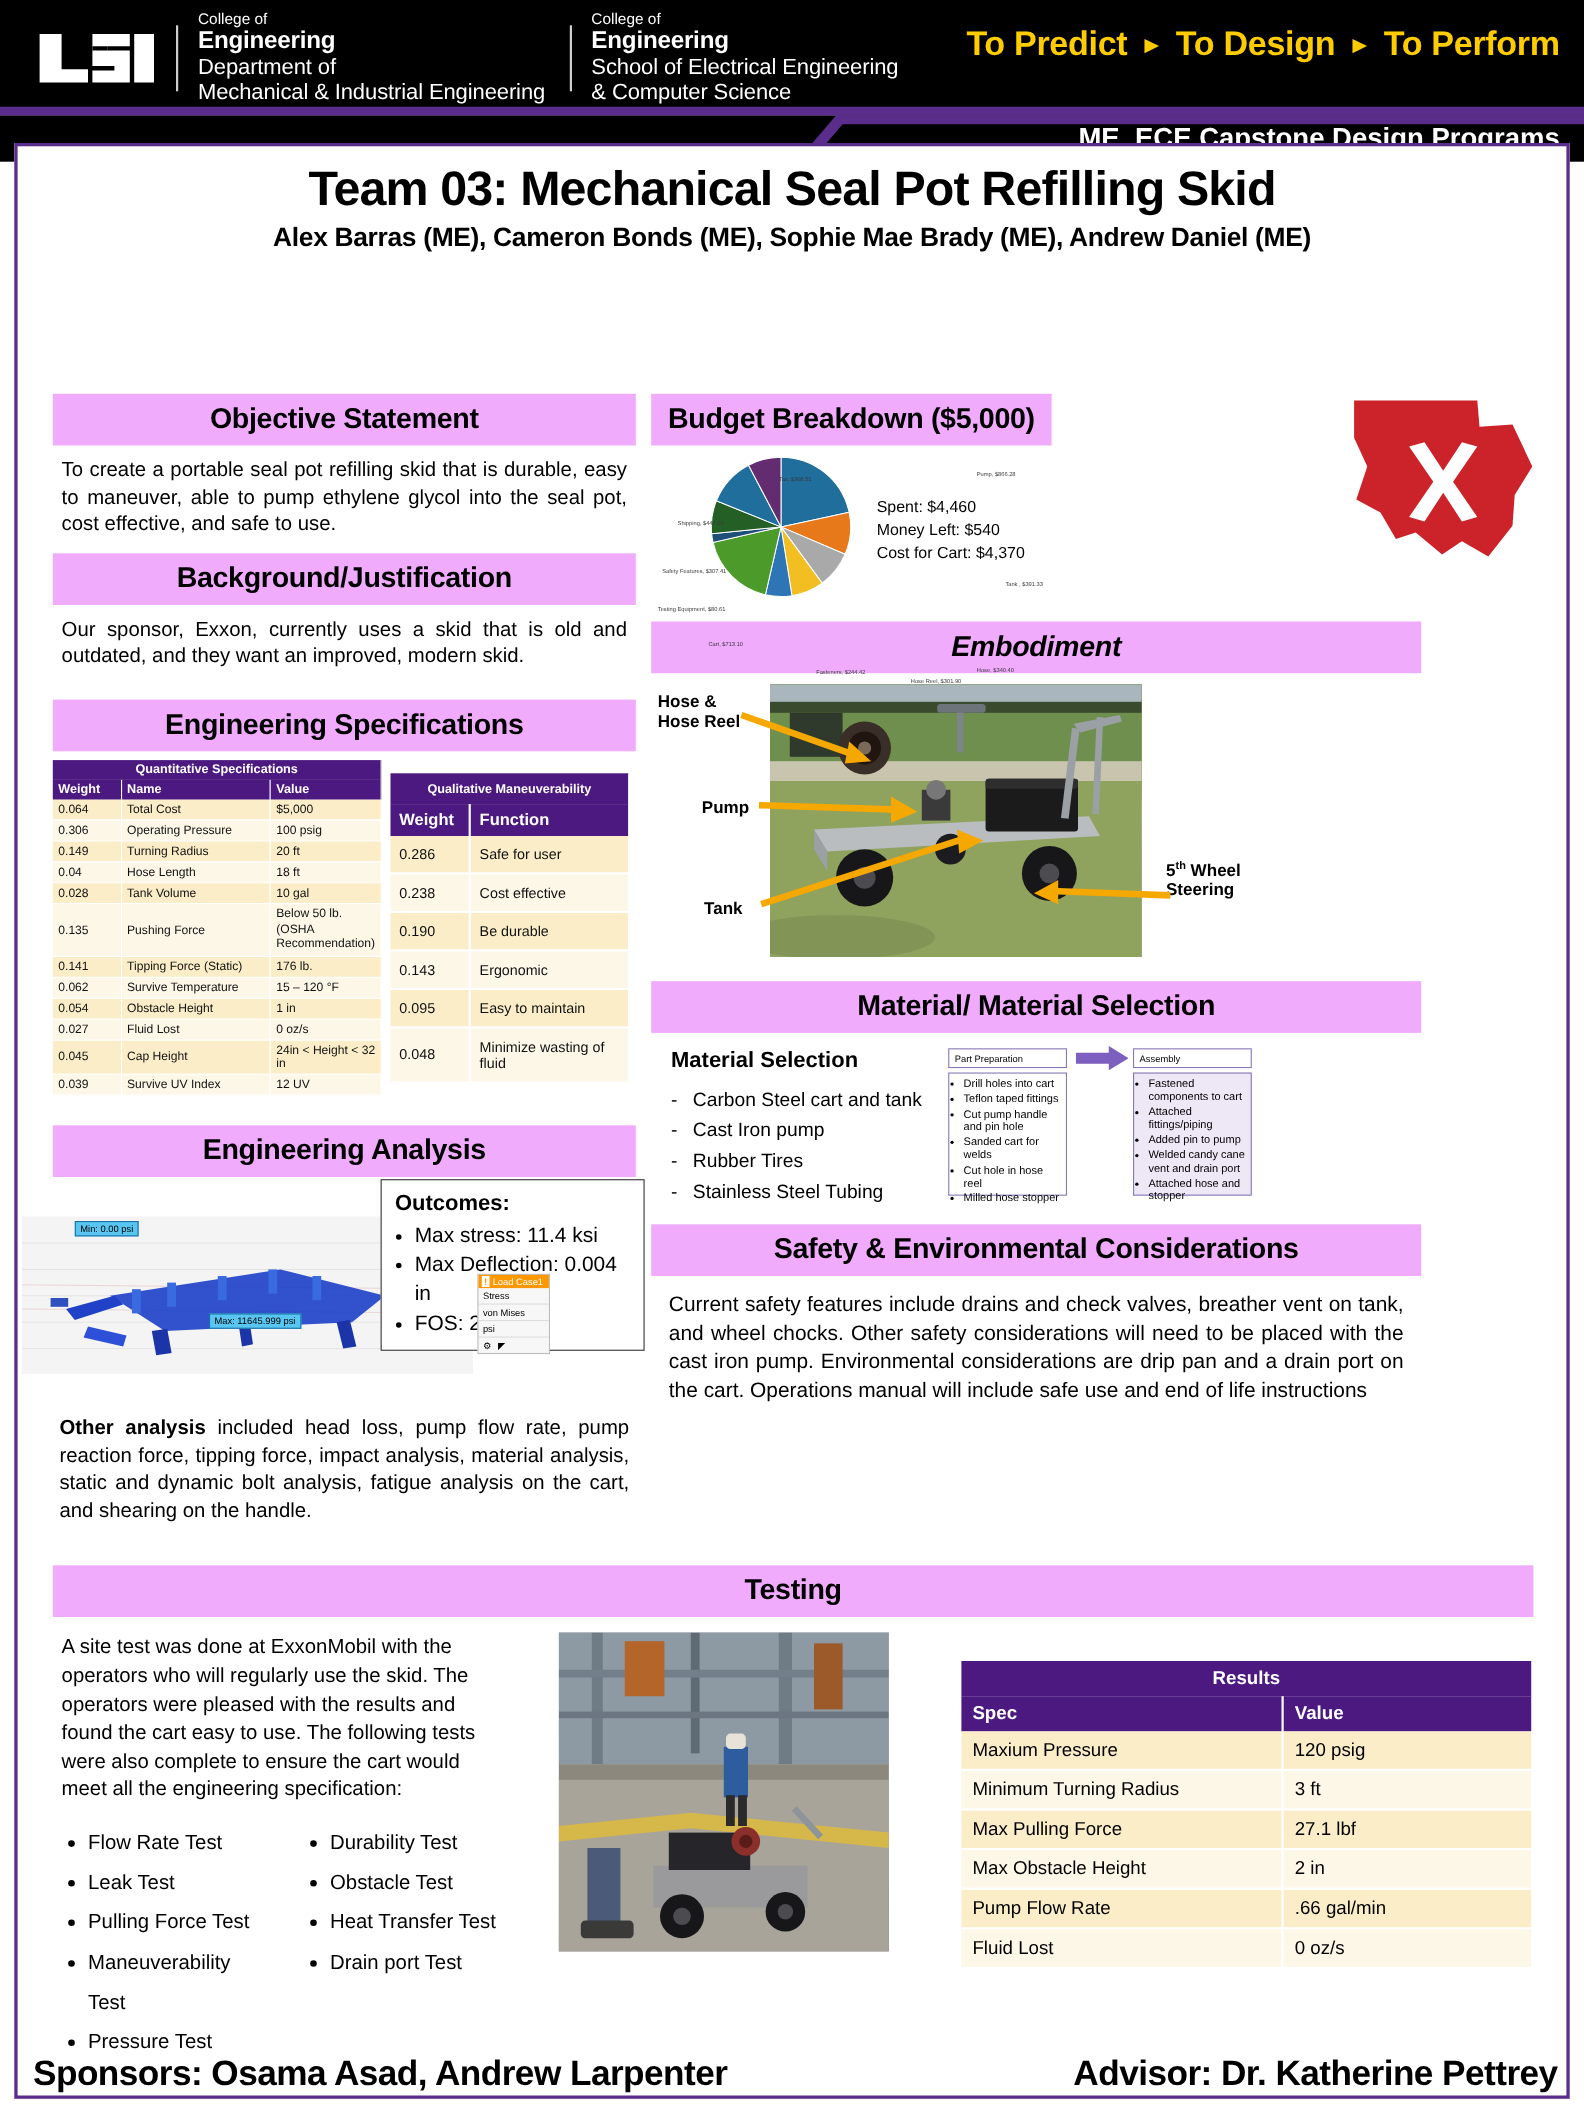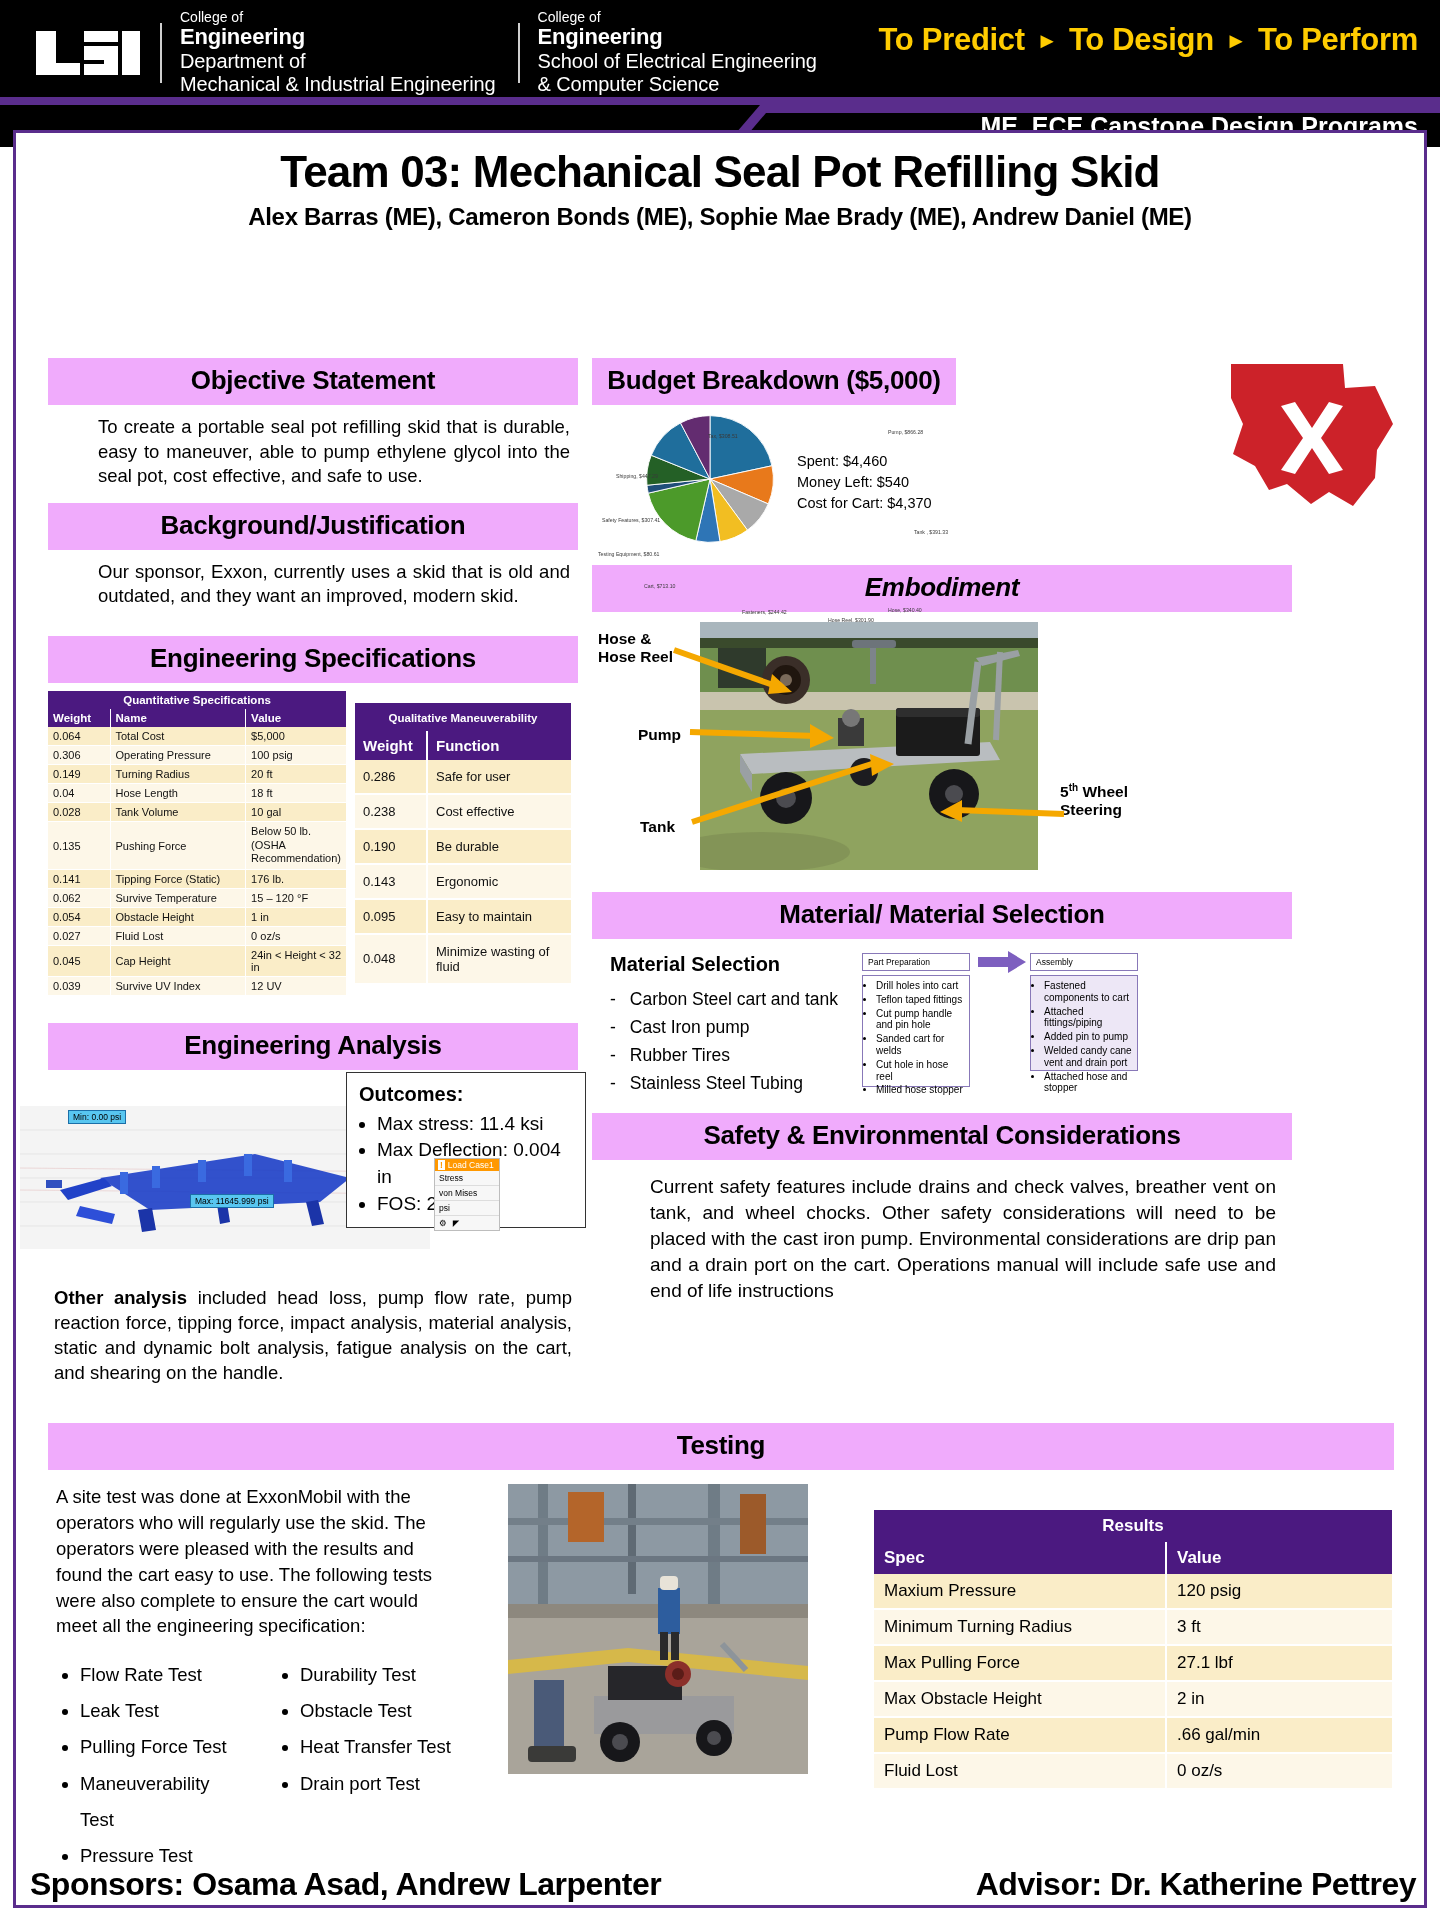--- a/index.html
+++ b/index.html
@@ -98,21 +98,20 @@
     text-align:center;
     font-size:26px;
     padding:7px 4px 9px;
     letter-spacing:-0.3px;
   }
   .body-txt {
     font-size:18.5px;
     line-height:1.33;
     text-align:justify;
     padding:10px 8px 4px 8px;
-    margin-left:42px;
   }
   
   .colL { position:absolute; left:32px; top:225px; width:530px; }
   .colR { position:absolute; left:576px; top:225px; width:700px; }
   
   table { border-collapse:collapse; width:100%; }
   .spec-tbl { font-size:11px; }
   .spec-tbl th.grp {
     background:#4B1980; color:#fff; font-size:11.5px;
     text-align:center; padding:3px 2px;
@@ -595,21 +594,21 @@
               <li>Cut hole in hose reel</li>
               <li>Milled hose stopper</li>
             </ul>
         </div>
         <div style="position:absolute; left:116px; top:-2px; width:48px; height:22px;">
           <svg width="48" height="22" viewBox="0 0 48 22">
               <polygon fill="#7D5FBF" points="0,6 30,6 30,0 48,11 30,22 30,16 0,16"></polygon>
             </svg>
         </div>
         <div class="flowhdr" style="position:absolute; left:168px; top:0px; width:108px;">Assembly</div>
-        <div class="flowbox lav" style="position:absolute; left:168px; top:22px; width:108px; height:96px;">
+        <div class="flowbox lav" style="position:absolute; left:168px; top:22px; width:108px; height:112px;">
           <ul id="flow2-items">
               <li>Fastened components to cart</li>
               <li>Attached fittings/piping</li>
               <li>Added pin to pump</li>
               <li>Welded candy cane vent and drain port</li>
               <li>Attached hose and stopper</li>
             </ul>
         </div>
       </div>
     </div>

